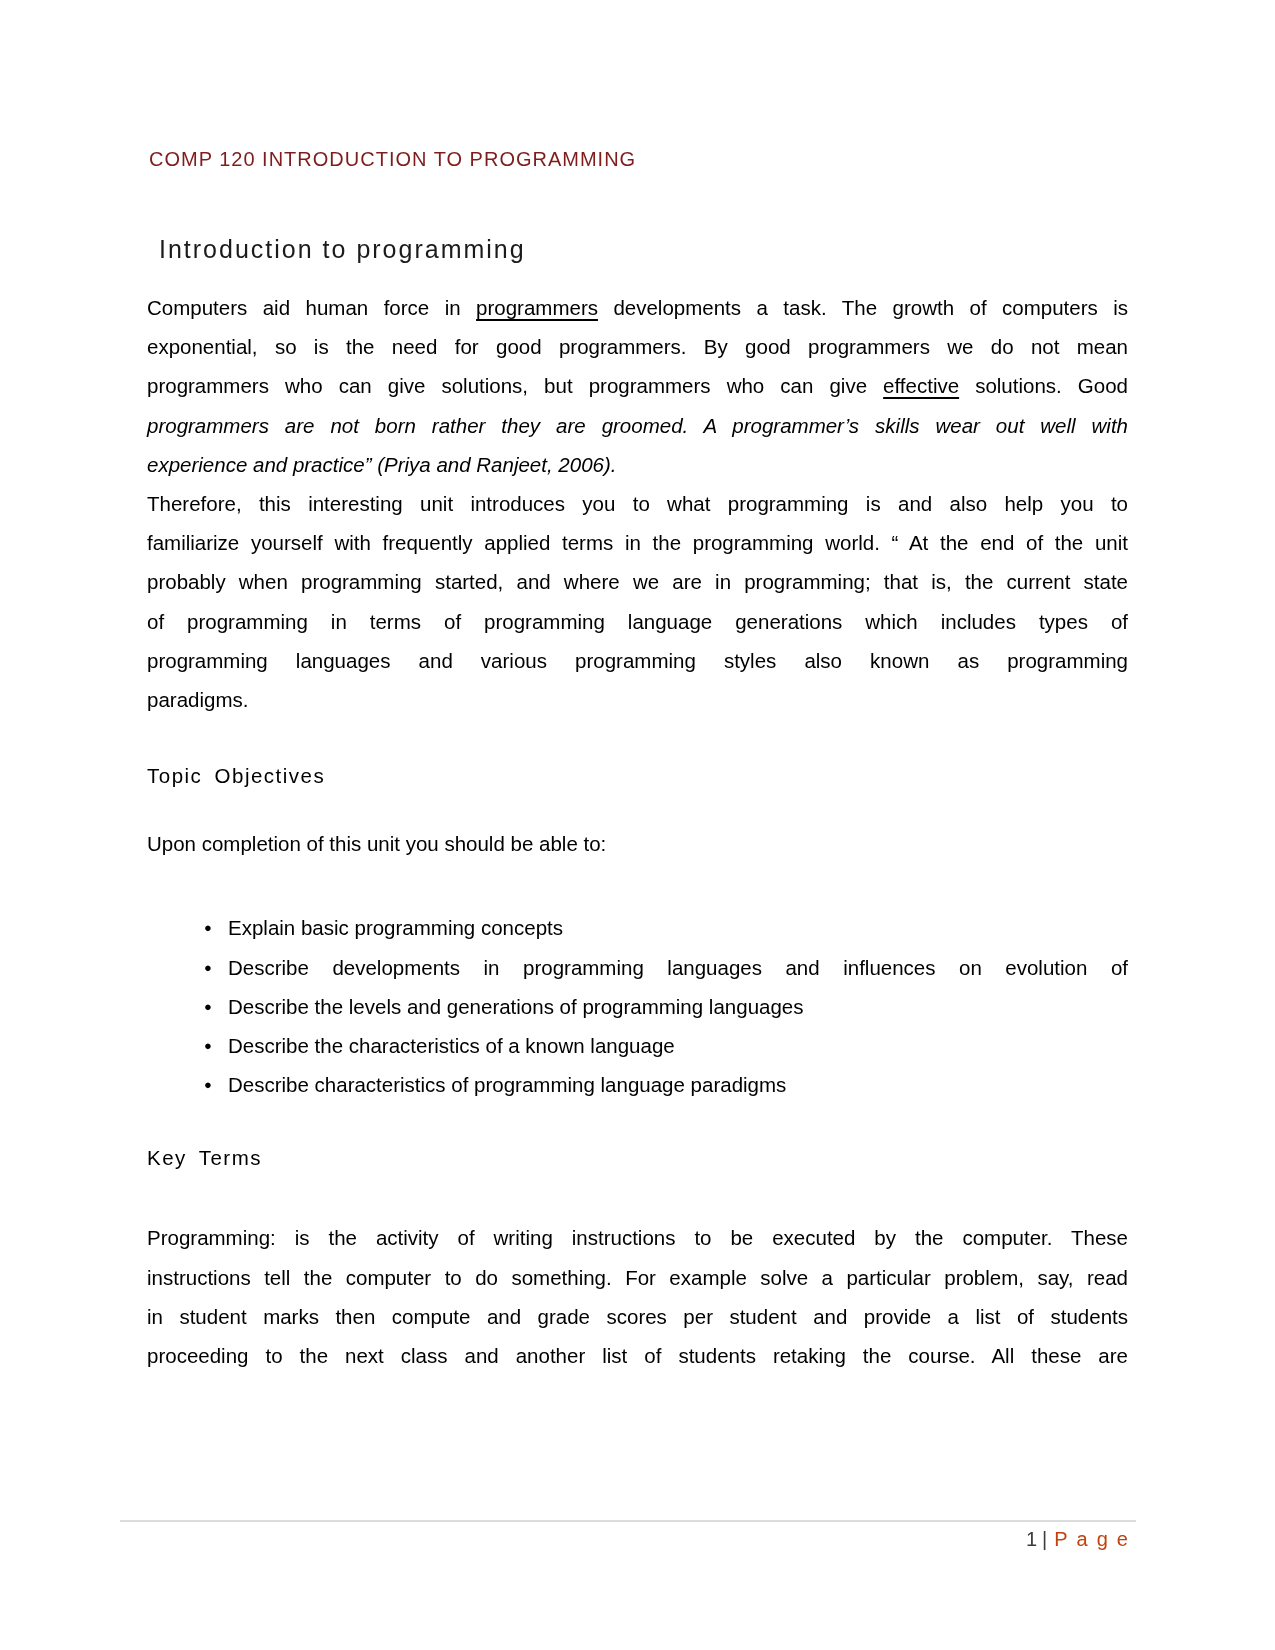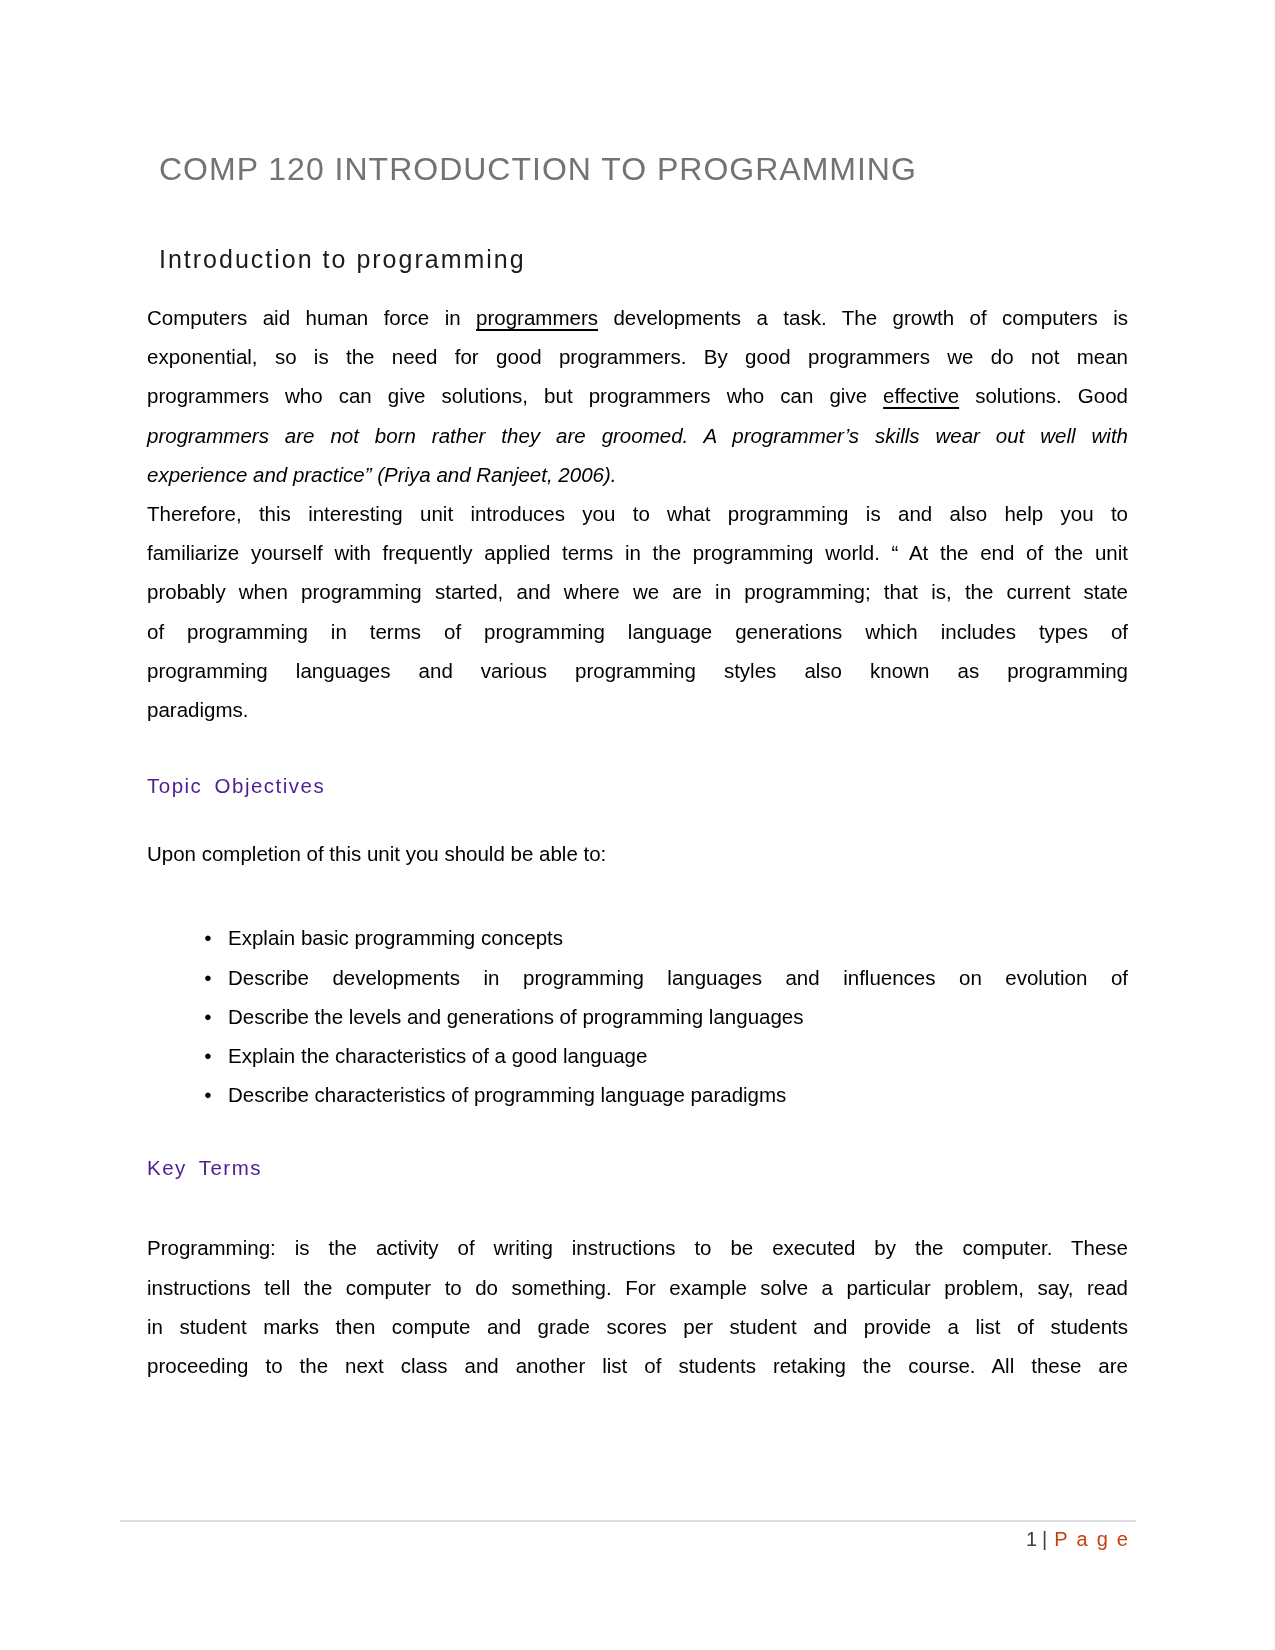--- a/index.html
+++ b/index.html
@@ -12,44 +12,44 @@
     color: #000000;
     overflow: hidden;
   }
   .content {
     position: absolute;
     left: 147px;
     top: 143px;
     width: 981px;
   }
   .doc-title {
-    margin: 12px;
-    font-size: 32px;
+    margin: 2px;
+    font-size: 20px;
     font-weight: 400;
     letter-spacing: 1px;
     line-height: 28px;
-    color: #737373;
+    color: #7f1d1d;
     white-space: nowrap;
   }
   .h2 {
     margin: 60px 0 0 12px;
     font-size: 25px;
     font-weight: 400;
     letter-spacing: 2px;
     line-height: 33px;
     color: #1b1b1b;
     white-space: nowrap;
   }
   .h3 {
     font-size: 20.5px;
     font-weight: 400;
     letter-spacing: 1.5px;
     word-spacing: 5px;
     line-height: 30px;
-    color: #4c1d95;
+    color: #000000;
     white-space: nowrap;
     margin: 0;
   }
   .h3.topic { margin-top: 42px; }
   .h3.keyterms { margin-top: 39px; }
   .para {
     margin: 0;
     font-size: 20.5px;
     line-height: 39.2px;
   }
@@ -148,21 +148,21 @@
       </li>
       <li>
         <span class="blt">●</span>
         <div class="li-text">
             <div class="jline last"><span>Describe the levels and generations of programming languages</span></div>
           </div>
       </li>
       <li>
         <span class="blt">●</span>
         <div class="li-text">
-            <div class="jline last"><span>Explain the characteristics of a good language</span></div>
+            <div class="jline last"><span>Describe the characteristics of a known language</span></div>
           </div>
       </li>
       <li>
         <span class="blt">●</span>
         <div class="li-text">
             <div class="jline last"><span>Describe characteristics of programming language paradigms</span></div>
           </div>
       </li>
     </ul>
 

